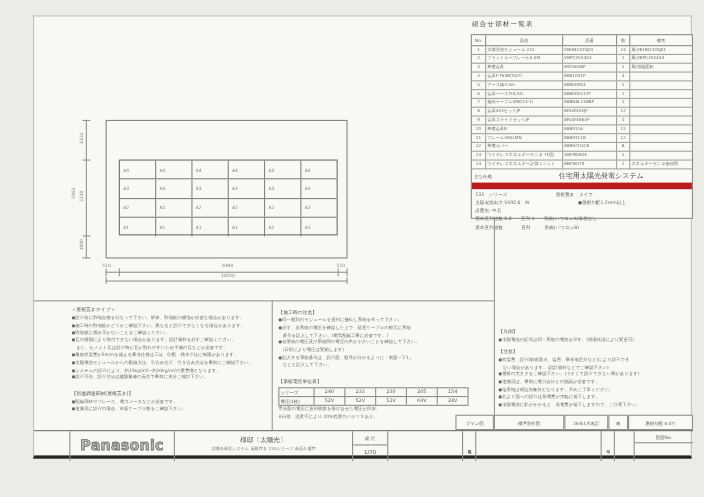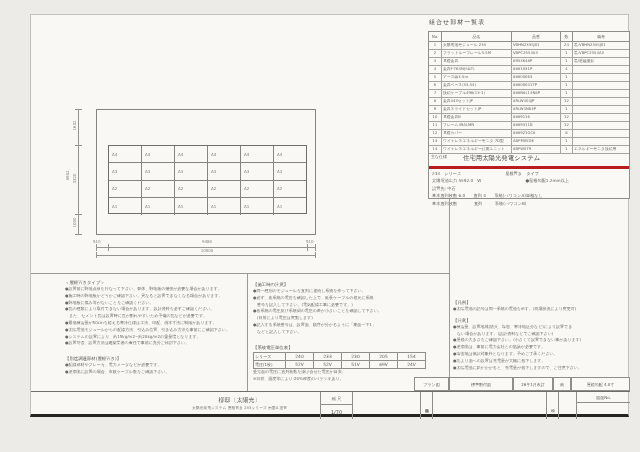--- a/index.html
+++ b/index.html
@@ -17,21 +17,21 @@
   
   .tbl-title{left:398px;top:3px;font-size:6px;color:#4c4b46;letter-spacing:1px;}
   .rbox{left:397px;top:16px;width:202px;height:168px;border:1px solid #8f8e89;background:#faf9f6;}
   .ptable{display:grid;grid-template-columns:13px 70px 49px 12px 56px;width:200px;}
   .pt-h{font-size:4px;color:#6c6b66;text-align:center;line-height:9px;height:9px;
         border-right:1px solid #8f8e89;border-bottom:1px solid #8f8e89;overflow:hidden;}
   .pt-c{font-size:3.8px;line-height:4px;color:#6c6b66;min-height:6px;padding:1px 1px 0 1px;
         border-right:1px solid #a5a49e;border-bottom:1px solid #a5a49e;overflow:hidden;}
   .ptable > :nth-child(5n){border-right:none;}
   .ct{text-align:center;}
-  .spechead{display:flex;height:12px;border-bottom:3px solid #b91c1c;}
+  .spechead{display:flex;align-items:center;height:12px;border-bottom:6px solid #b91c1c;gap:45px;}
   .spec-lab{font-size:4px;width:32px;padding-left:2px;}
   .spec-sys{font-size:6.4px;color:#4c4b46;}
   .specbody{font-size:4.2px;line-height:7.4px;padding:1px 3px;color:#64635e;}
   .srow{display:flex;white-space:nowrap;overflow:hidden;}
   .srow .sp2{margin-left:44px;}
   
   .roof{left:65px;top:94px;width:220px;height:126px;border:1px solid #85847f;}
   .pgrid{left:77px;top:130px;width:199px;height:69px;border:1px solid #6f6e69;background:#f9f8f5;}
   .prow{display:flex;height:17.25px;border-bottom:1px solid #85847f;box-sizing:border-box;}
   .prow:last-child{border-bottom:none;}
@@ -362,20 +362,23 @@
 </div>
   </div>
 
   <div class="abs tbc" style="left:383px;width:35px;">プラン図</div>
   <div class="abs tbc" style="left:418px;width:64px;">標準割付図</div>
   <div class="abs tbc" style="left:482px;width:40px;">26年1月改訂</div>
   <div class="abs tbc" style="left:522px;width:18px;">南</div>
   <div class="abs tbc" style="left:540px;width:59px;">屋根勾配 4.0寸</div>
 
   <div class="abs tb-row">
+    <div class="tb-cell" style="left:32px;width:96px;border-left:1px solid #8f8e89;">
+      <div class="logo">Panasonic</div>
+    </div>
     <div class="tb-cell" style="left:128px;width:162px;">
       <div class="tb-title-main">様邸〔太陽光〕</div>
       <div class="tb-title-sub">太陽光発電システム 屋根置き 233シリーズ 南面A 据置</div>
     </div>
     <div class="tb-cell" style="left:290px;width:32px;">
       <div class="cell-split-top">縮 尺</div>
       <div class="cell-split-bot">1/70</div>
     </div>
     <div class="tb-cell" style="left:322px;width:68px;"></div>
     <div class="tb-cell" style="left:390px;width:12px;">

